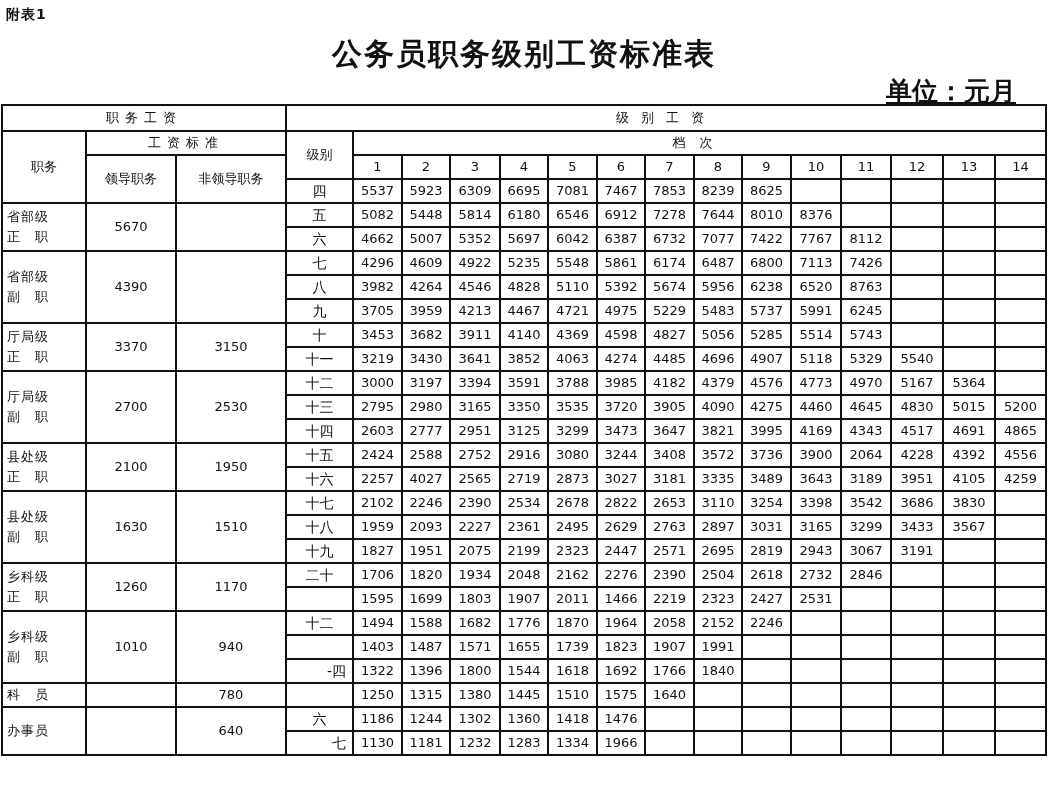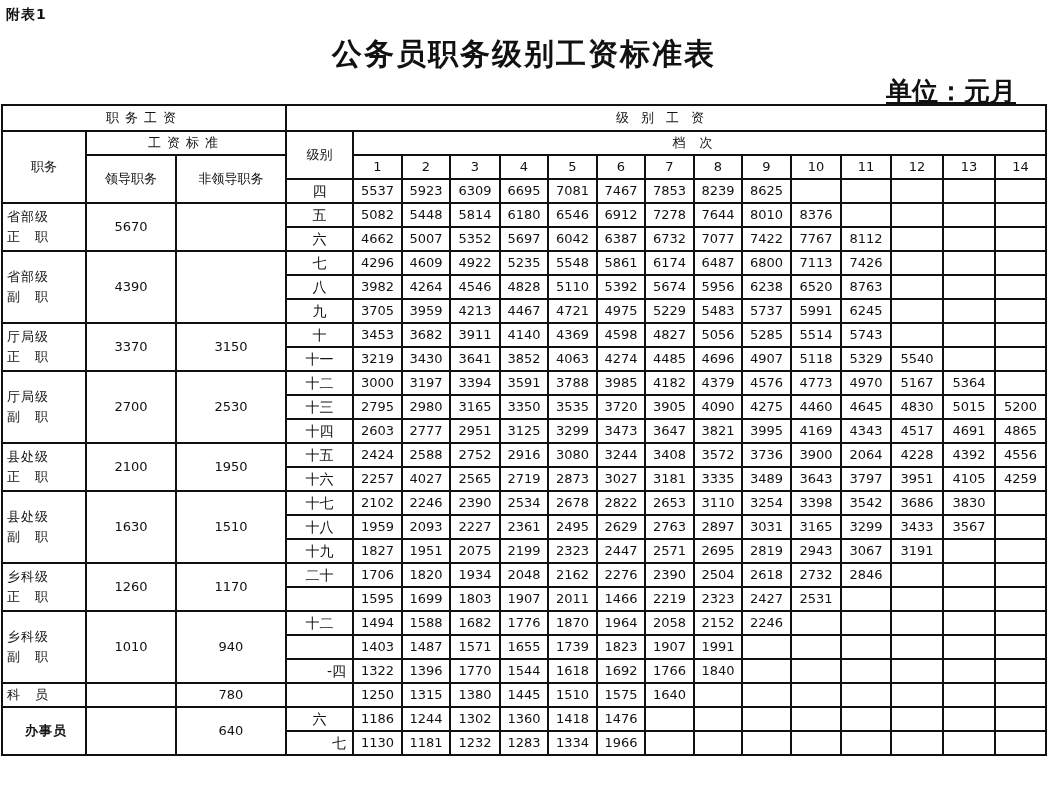--- a/index.html
+++ b/index.html
@@ -312,21 +312,21 @@
         <td>2257</td>
         <td>4027</td>
         <td>2565</td>
         <td>2719</td>
         <td>2873</td>
         <td>3027</td>
         <td>3181</td>
         <td>3335</td>
         <td>3489</td>
         <td>3643</td>
-        <td>3797</td>
+        <td>3189</td>
         <td>3951</td>
         <td>4105</td>
         <td>4259</td>
       </tr>
       <tr>
         <td class="pos" rowspan="3">
           <span class="pos-line">县处级</span>
           <span class="pos-line">副　职</span>
         </td>
         <td rowspan="3">1630</td>
@@ -458,21 +458,21 @@
         <td></td>
         <td></td>
         <td></td>
         <td></td>
         <td></td>
       </tr>
       <tr>
         <td class="lvl lvl-right">-四</td>
         <td>1322</td>
         <td>1396</td>
-        <td>1770</td>
+        <td>1800</td>
         <td>1544</td>
         <td>1618</td>
         <td>1692</td>
         <td>1766</td>
         <td>1840</td>
         <td></td>
         <td></td>
         <td></td>
         <td></td>
         <td></td>
@@ -494,21 +494,21 @@
         <td>1640</td>
         <td></td>
         <td></td>
         <td></td>
         <td></td>
         <td></td>
         <td></td>
         <td></td>
       </tr>
       <tr>
-        <td class="pos" rowspan="2" style="text-align: center; font-weight: bold;">
+        <td class="pos" rowspan="2" style="text-align: left;">
           <span class="pos-line">办事员</span>
         </td>
         <td rowspan="2"></td>
         <td rowspan="2">640</td>
         <td class="lvl">六</td>
         <td>1186</td>
         <td>1244</td>
         <td>1302</td>
         <td>1360</td>
         <td>1418</td>

